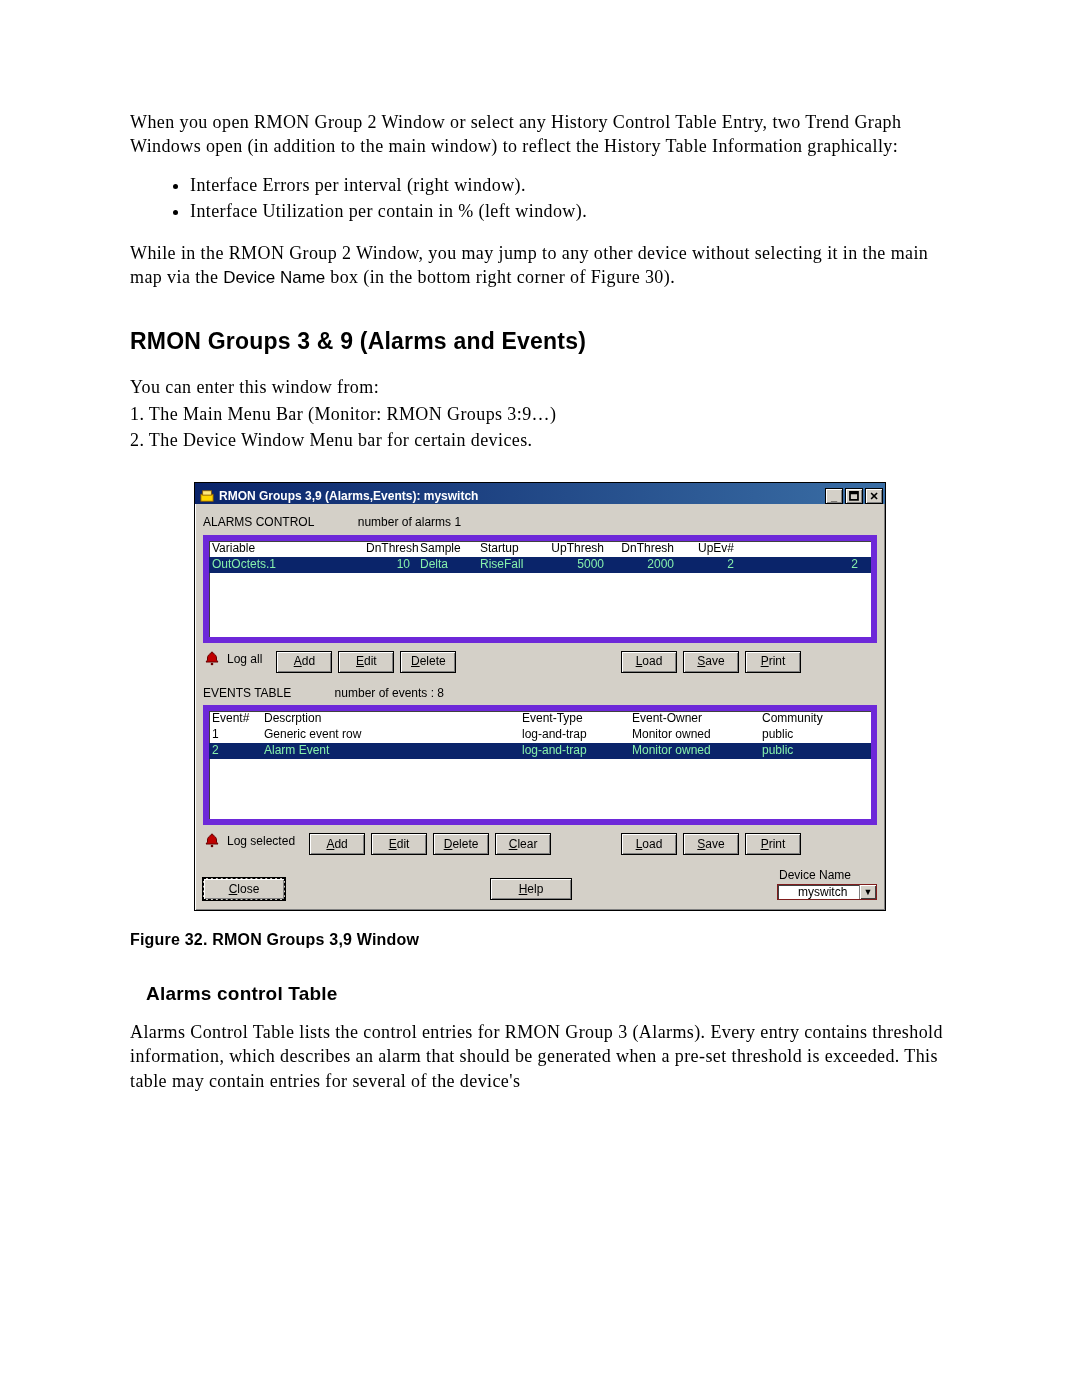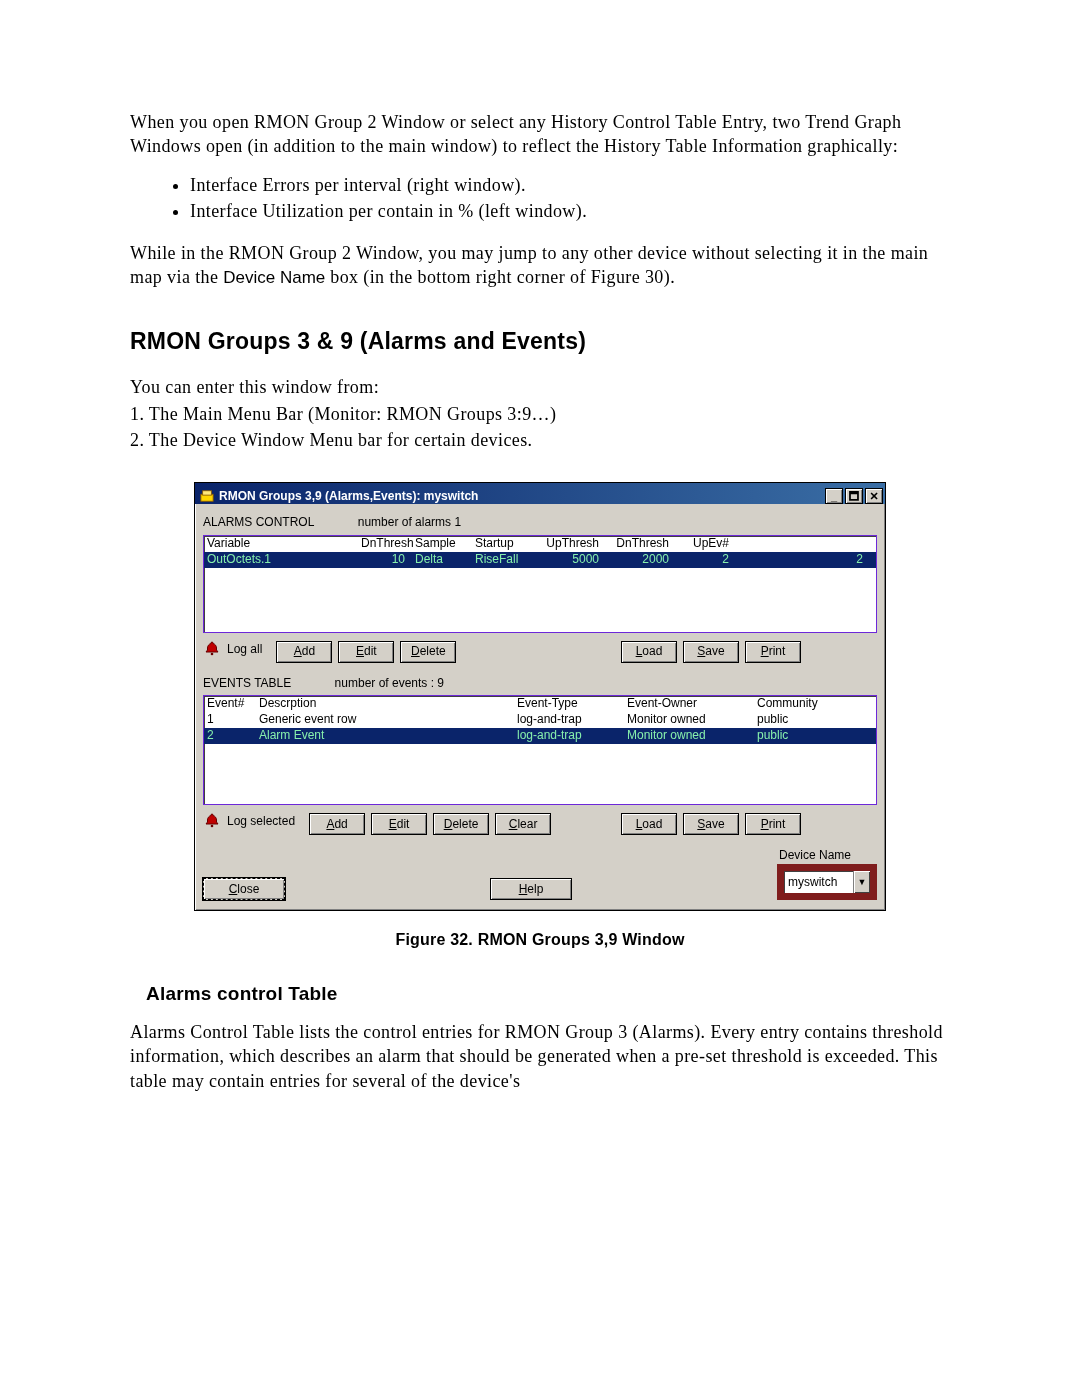--- a/index.html
+++ b/index.html
@@ -39,21 +39,20 @@
     font-size: 17px;
     letter-spacing: 0;
   }
   .figure {
     margin: 30px 0 0 0;
   }
   .figure-caption {
     font-family: Arial, Helvetica, sans-serif;
     font-weight: bold;
     font-size: 16px;
-    text-align: center;
     margin: 18px 0 0 0;
     letter-spacing: 0.2px;
   }
 
   
   .win {
     width: 690px;
     margin: 0 auto;
     font-family: Tahoma, "MS Sans Serif", Arial, sans-serif;
     font-size: 12px;
@@ -98,21 +97,21 @@
     padding: 6px 8px 10px 8px;
   }
   .section-label {
     font-size: 12px;
     margin: 4px 0 4px 0;
   }
   .section-label .lbl { margin-right: 40px; }
 
   .listbox {
     background: #fff;
-    border: 1px solid #6d28d9;
+    border: 6px solid #6d28d9;
     box-shadow: inset 1px 1px 0 #404040, inset -1px -1px 0 #fff;
     font-size: 12px;
   }
   .listbox-header, .listbox-row {
     display: grid;
     align-items: center;
     padding: 0 3px;
     min-height: 16px;
     white-space: nowrap;
     line-height: 15px;
@@ -163,26 +162,26 @@
     display: flex;
     align-items: flex-end;
     margin-top: 2px;
   }
   .bottom-row .left, .bottom-row .mid, .bottom-row .right { display: flex; align-items: center; }
   .bottom-row .mid { flex: 1 1 auto; justify-content: center; }
   .bottom-row .right { flex-direction: column; align-items: flex-start; gap: 1px; }
   .devname-label { font-size: 12px; margin-left: 2px; }
   .combo {
     display: flex; align-items: center;
-    width: 100px; height: 36px;
+    width: 100px; height: 16px;
     background: #fff;
-    border: 7px solid #7f1d1d;
+    border: 1px solid #7f1d1d;
     box-shadow: inset 1px 1px 0 #404040, inset -1px -1px 0 #fff;
     box-sizing: border-box;
-    padding-left: 4px;
+    padding-left: 20px;
     font-size: 12px;
   }
   .combo .val { flex: 1 1 auto; }
   .combo .arrow {
     width: 16px; height: 100%;
     background: #d4d0c8;
     border-left: 1px solid #808080;
     box-shadow: inset 1px 1px 0 #fff, inset -1px -1px 0 #404040;
     display: inline-flex; align-items: center; justify-content: center;
     font-size: 9px;
@@ -273,21 +272,21 @@
           <span class="btn"><span class="ul">D</span>elete</span>
           <span class="spacer"></span>
           <span class="btn"><span class="ul">L</span>oad</span>
           <span class="btn"><span class="ul">S</span>ave</span>
           <span class="btn"><span class="ul">P</span>rint</span>
           <span class="biggap"></span>
         </div>
 
         <div class="section-label">
           <span class="lbl">EVENTS TABLE</span>
-          <span>number of events :  9</span>
+          <span>number of events :  8</span>
         </div>
 
         <div class="listbox">
           <div class="listbox-header grid-events">
             <span>Event#</span>
             <span>Descrption</span>
             <span>Event-Type</span>
             <span>Event-Owner</span>
             <span>Community</span>
           </div>

